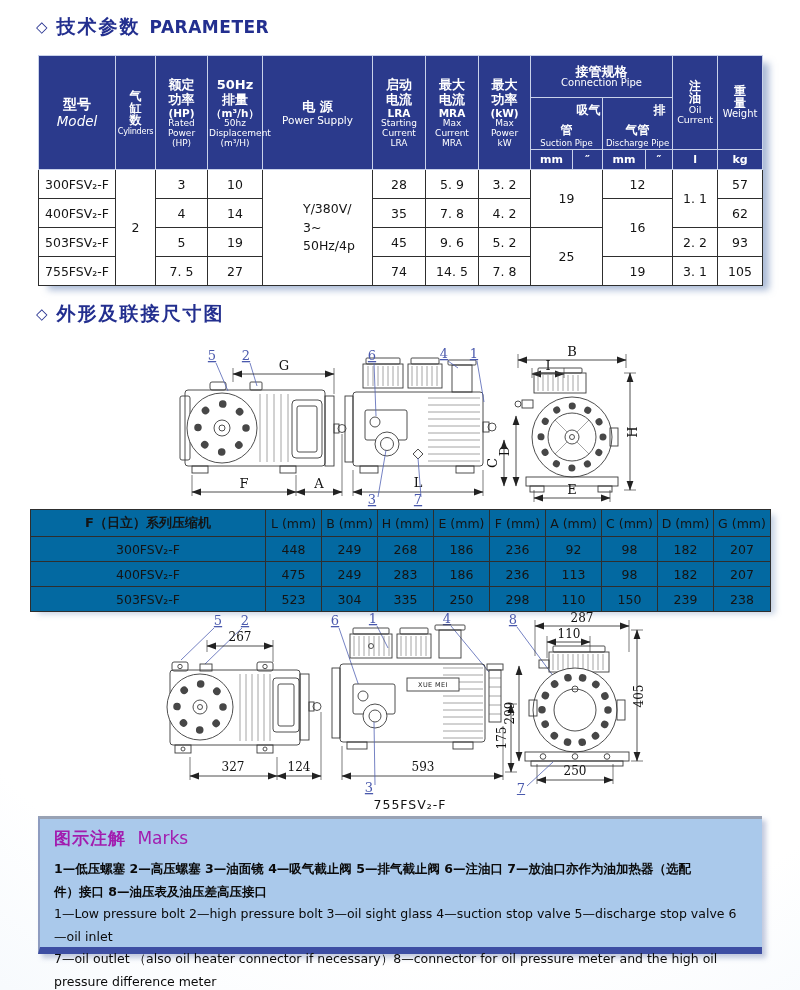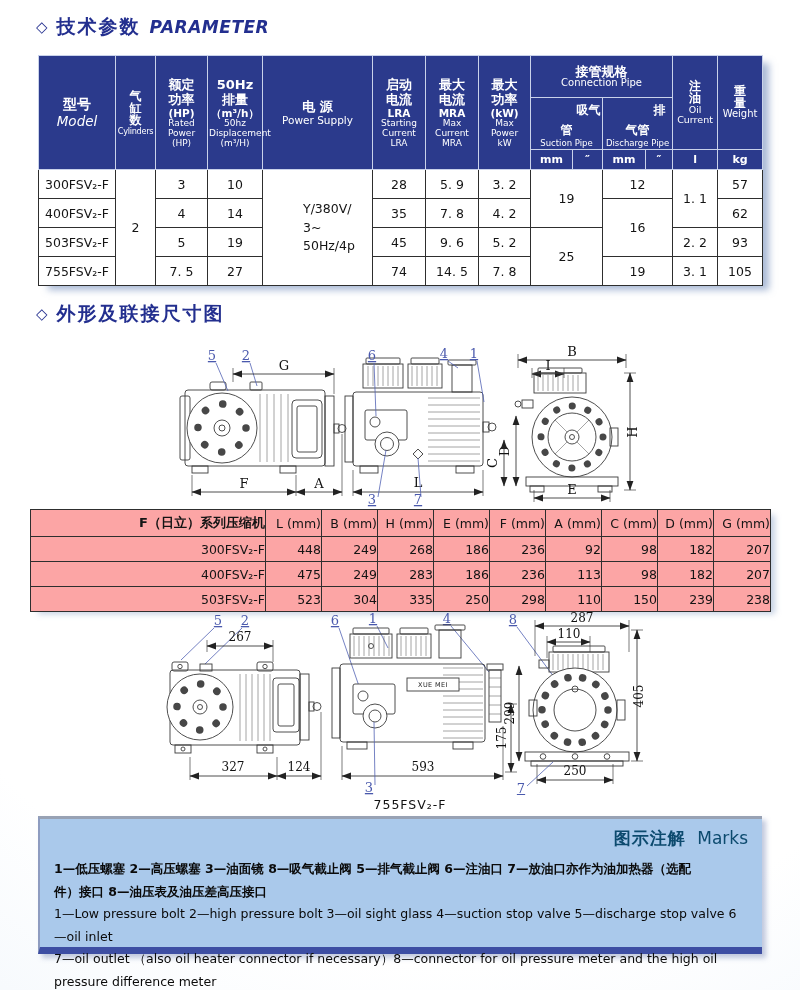--- a/index.html
+++ b/index.html
@@ -10,21 +10,21 @@
     color:#141414;
     background: radial-gradient(145% 120% at 55% 35%, #ffffff 52%, #eaf2fa 88%, #dcebf8 100%);
     overflow:hidden;
   }
   .abs { position:absolute; }
 
   
   .sec-heading { display:flex; align-items:center; gap:9px; color:#232f8f; font-weight:bold; }
   .sec-heading .diamond { font-size:15px; font-weight:normal; color:#232f8f; }
   .sec-heading .h-zh { font-size:19px; letter-spacing:2px; }
-  .sec-heading .h-en { font-size:17px; letter-spacing:.5px;font-style:italic; }
+  .sec-heading .h-en { font-size:17px; letter-spacing:.5px; }
 
   
   #param-table { border-collapse:collapse; table-layout:fixed; width:724px;
     box-shadow:8px 6px 7px -2px rgba(100,130,180,.55); }
   #param-table th { background:#2b3a8c; color:#fff; border:1px solid #c9d2ea;
     text-align:center; vertical-align:middle; padding:1px; font-weight:bold; }
   #param-table td { background:#fff; border:1.4px solid #2e2e2e; text-align:center;
     vertical-align:middle; font-size:12.5px; height:29px; }
   tr.h1 { height:42px; } tr.h2 { height:22px; } tr.h3 { height:20px; }
   .hz  { font-size:13px; line-height:1.18; white-space:pre-line; }
@@ -35,22 +35,22 @@
   .he  { font-size:9px;  line-height:1.08; font-weight:normal; white-space:pre-line; }
   .he-xs { font-size:8.2px; letter-spacing:-.3px; }
   .he-md { font-size:10.5px; font-weight:normal; }
   .he-lg { font-size:13.5px; font-weight:normal;font-style:italic; }
   .hunit { font-size:11px; font-weight:bold; }
   .supply-text { display:inline-block; text-align:left; white-space:pre-line; line-height:1.45;margin-left:40px; }
 
   
   #dim-table { border-collapse:collapse; table-layout:fixed; width:740px;
     box-shadow:6px 4px 6px -2px rgba(110,140,185,.4); }
-  #dim-table th, #dim-table td { background:#fca5a5; border:1.4px solid #2e2e2e;
-    text-align:right; vertical-align:middle; font-size:12.5px; font-weight:normal; }
+  #dim-table th, #dim-table td { background:#0369a1; border:1.4px solid #2e2e2e;
+    text-align:center; vertical-align:middle; font-size:12.5px; font-weight:normal; }
   #dim-table tr { height:25px; }
   #dim-table tr:first-child { height:27px; }
   #dim-table th.t { font-weight:bold; font-size:13px; }
 
   
   svg .s    { stroke:#3b3b3b; fill:none; stroke-width:.9; }
   svg .sf   { stroke:#3b3b3b; fill:#ffffff; stroke-width:.9; }
   svg .thin { stroke:#5a5a5a; fill:none; stroke-width:.55; }
   svg .dots { fill:none; stroke:#474747; stroke-linecap:round; }
   svg .dim  { stroke:#222; stroke-width:.8; fill:none; }
@@ -61,21 +61,21 @@
   svg text.co { font:13px "DejaVu Serif",serif; fill:#4a59ad; text-anchor:middle; text-decoration:underline; }
   svg text.brand { font:6.5px "DejaVu Sans",sans-serif; fill:#222; text-anchor:middle; letter-spacing:.4px; }
 
   #model-label { width:530px; text-align:center; font-size:12.5px; letter-spacing:1px; color:#111; }
 
   
   #marks-panel { width:724px; height:138px; background:#aac9eb;
     border-top:3px solid #98a2b4; border-left:2px solid #8e9cc0;
     border-bottom:7px solid #3d4ea3; box-shadow:4px 4px 5px rgba(80,100,160,.35);
     padding:8px 14px 0 14px; }
-  #marks-title { text-align:right; font-size:17px; color:#0c4a6e; margin-bottom:7px; }
+  #marks-title { text-align:left; font-size:17px; color:#a21caf; margin-bottom:7px; }
   #marks-title .tz { font-weight:bold; letter-spacing:1px; }
   #marks-title .te { font-weight:normal; margin-left:6px; }
   .marks-line-zh { font-size:12.5px; font-weight:bold; color:#0a0a0a; line-height:1.85; }
   .marks-line-en { font-size:12.5px; font-weight:normal; color:#0a0a0a; line-height:1.8; }
 </style>
 </head>
 <body>
 
 <div class="abs sec-heading" style="left:36px;top:14px">
   <span class="diamond">◇</span>
@@ -558,17 +558,17 @@
   </g>
 </svg>
 
 <div id="model-label" class="abs" style="left:145px;top:797px">755FSV₂-F</div>
 
 <div id="marks-panel" class="abs" style="left:38px;top:816px">
   <div id="marks-title">
     <span class="tz">图示注解</span>
     <span class="te">Marks</span>
   </div>
-  <p class="marks-line-zh">1—低压螺塞 2—高压螺塞 3—油面镜 8—吸气截止阀 5—排气截止阀 6—注油口 7—放油口亦作为油加热器（选配</p>
+  <p class="marks-line-zh">1—低压螺塞 2—高压螺塞 3—油面镜 4—吸气截止阀 5—排气截止阀 6—注油口 7—放油口亦作为油加热器（选配</p>
   <p class="marks-line-zh">件）接口 8—油压表及油压差高压接口</p>
   <p class="marks-line-en">1—Low pressure bolt 2—high pressure bolt 3—oil sight glass 4—suction stop valve 5—discharge stop valve 6—oil inlet</p>
   <p class="marks-line-en">7—oil outlet （also oil heater connector if necessary）8—connector for oil pressure meter and the high oil pressure difference meter</p>
 </div>
 
 </body></html>

